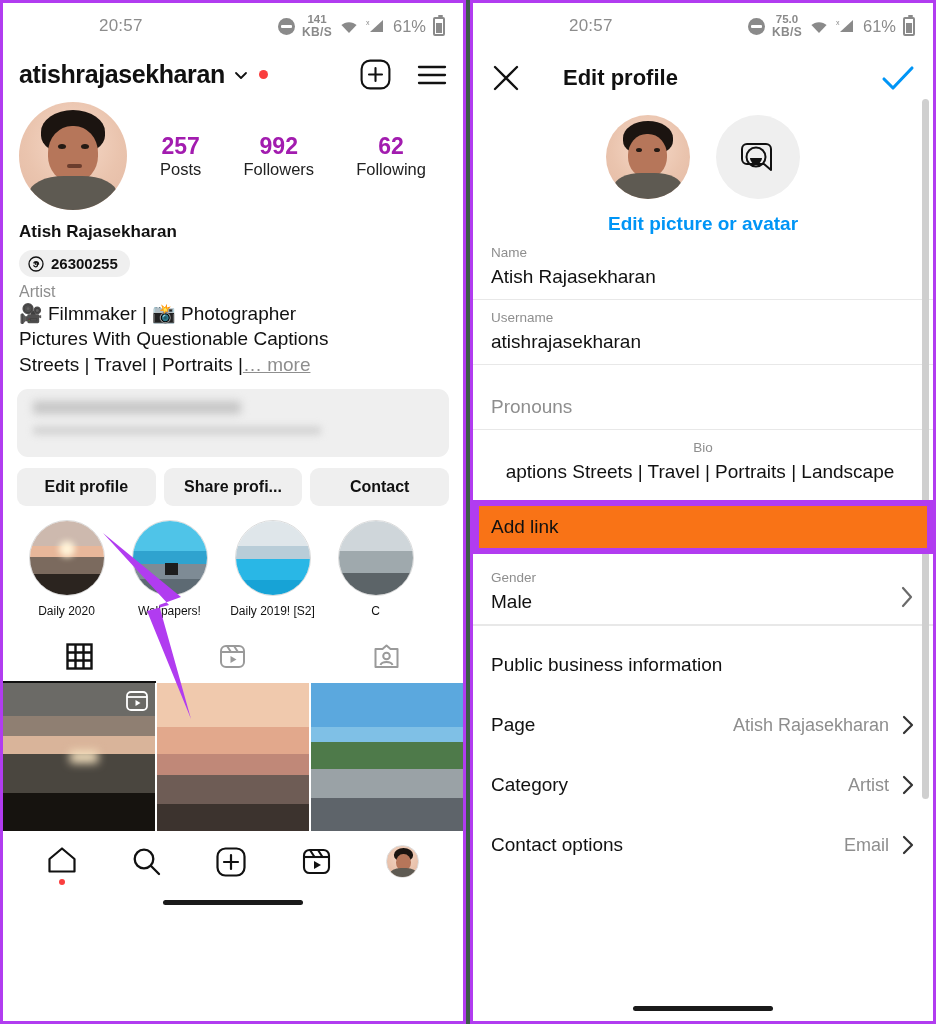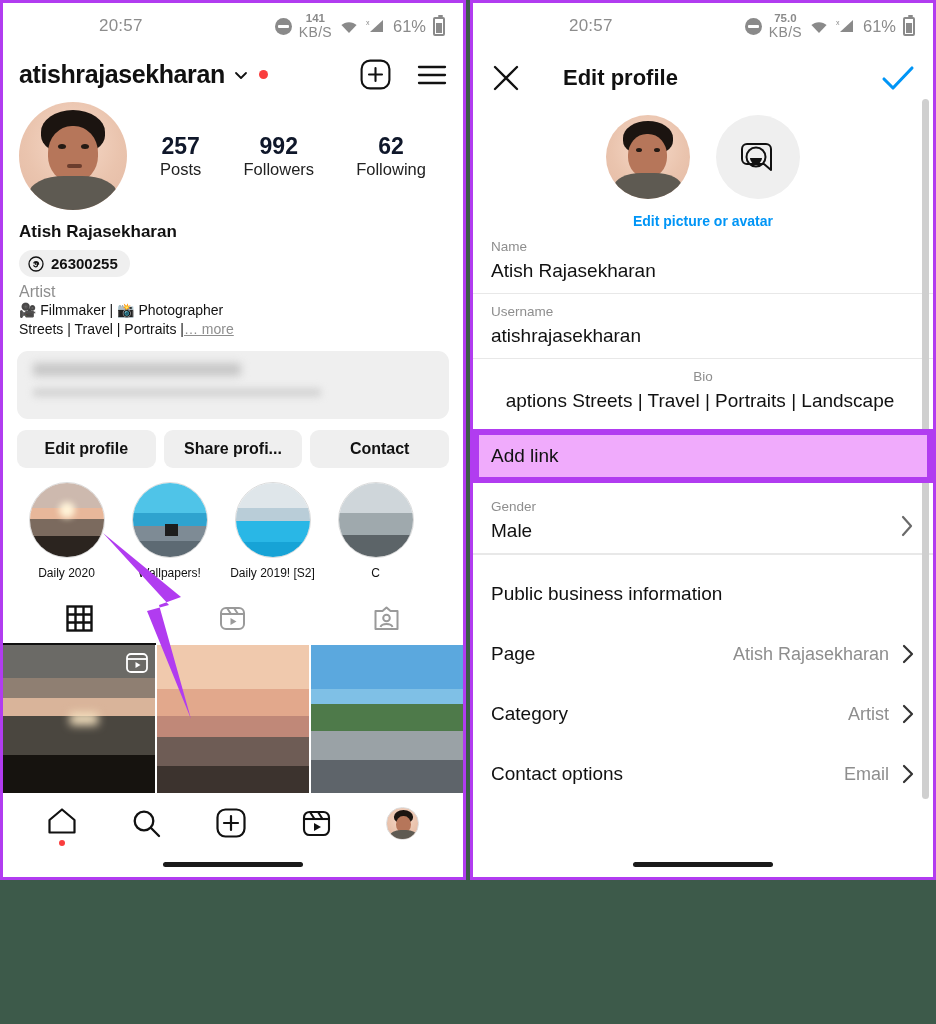--- a/index.html
+++ b/index.html
@@ -7,21 +7,21 @@
     width: 936px; height: 1024px;
     background: #3d5a4a;
     font-family: "Liberation Sans", sans-serif;
     overflow: hidden;
   }
   .stage { position: relative; width: 936px; height: 1024px; display: flex; }
 
   
   .panel {
     position: relative;
-    height: 880px;
+    height: 1024px;
     background: #fff;
     border: 3px solid #b13cf0;
     overflow: hidden;
   }
   .panel-left  { width: 466px; }
   .panel-gap   { width: 4px; height: 1024px; background: #3d5a4a; }
   .panel-right { width: 466px; }
 
   
   .statusbar {
@@ -30,21 +30,21 @@
     padding: 0 18px 0 0;
     color: #8a8a8a;
     font-size: 17px;
   }
   .sb-time { margin-left: 96px; letter-spacing: .2px; color:#8c8c8c; }
   .sb-right { margin-left: auto; display: flex; align-items: center; gap: 7px; }
   .sb-dnd { width: 17px; height: 17px; border-radius: 50%; background: #8a8a8a; position: relative; }
   .sb-dnd::after { content:""; position:absolute; left:3px; top:7px; width:11px; height:3px; background:#fff; border-radius:1px;}
   .sb-speed { line-height: 1; text-align: center; }
   .sb-speed .n { display:block; font-size: 11.5px; font-weight: 700; color:#8a8a8a; }
-  .sb-speed .u { display:block; font-size: 14px; font-weight: 400; color:#8a8a8a; letter-spacing:.3px;}
+  .sb-speed .u { display:block; font-size: 12px; font-weight: 700; color:#8a8a8a; letter-spacing:.3px;}
   .sb-wifi { width: 20px; height: 16px; }
   .sb-sig  { width: 20px; height: 16px; position: relative; }
   .sb-pct  { font-size: 16.5px; color:#8a8a8a; }
   .sb-bat  { width: 12px; height: 19px; border: 2px solid #8a8a8a; border-radius: 2px; position: relative; }
   .sb-bat::before { content:""; position:absolute; top:-4px; left:2.5px; width:5px; height:2.5px; background:#8a8a8a; border-radius:1px;}
   .sb-bat::after { content:""; position:absolute; left:1px; right:1px; bottom:1px; height:62%; background:#8a8a8a; }
 
   
   .prof-head {
     display:flex; align-items:center; padding: 10px 16px 6px 16px;
@@ -67,33 +67,33 @@
   }
   .av-hair { position:absolute; left:22px; top:8px; width:64px; height:44px; background:#1b1410; border-radius:50% 50% 42% 42%; }
   .av-face { position:absolute; left:29px; top:24px; width:50px; height:56px; background:#b6765a; border-radius:48% 48% 46% 46%; }
   .av-eye  { position:absolute; top:42px; width:8px; height:5px; background:#241a14; border-radius:50%; }
   .av-eye.l{ left:39px; } .av-eye.r{ left:62px; }
   .av-mouth{ position:absolute; left:48px; top:62px; width:15px; height:4px; background:#6b3d2d; border-radius:3px;}
   .av-body { position:absolute; left:10px; top:74px; width:88px; height:44px; background:#5e5a52; border-radius:40% 40% 0 0; }
 
   .stats { display:flex; flex:1; justify-content:space-around; padding-left: 12px; }
   .stat { text-align:center; }
-  .stat-n { font-size: 23px; font-weight:700; color:#0f172a; line-height:1.15; }
+  .stat-n { font-size: 23px; font-weight:700; color:#a21caf; line-height:1.15; }
   .stat-l { font-size: 16.5px; color:#222; margin-top:1px; }
 
   
   .bio-block { padding: 12px 16px 0 16px; }
   .fullname { font-size: 17px; font-weight: 700; color:#111; }
   .threads-pill {
     display:inline-flex; align-items:center; gap:7px;
     background:#efefef; border-radius:15px; padding: 5px 12px 5px 9px;
     margin-top: 8px; font-size: 15px; font-weight:600; color:#111;
   }
   .cat-line { font-size: 16px; color:#8e8e8e; margin-top: 6px; }
-  .bio-line { font-size: 14px; color:#111; line-height: 1.34; }
+  .bio-line { font-size: 19px; color:#111; line-height: 1.34; }
   .bio-more { color:#8e8e8e;text-decoration:underline; }
 
   
   .dash {
     margin: 12px 14px 0 14px; height: 68px;
     background:#efefef; border-radius: 11px; padding: 12px 16px;
   }
   .blur1 { height: 13px; width: 52%; background:#c6c6c6; border-radius:3px; filter: blur(4px); }
   .blur2 { height: 9px; width: 72%; background:#d4d4d4; border-radius:3px; filter: blur(3.5px); margin-top: 12px; }
 
@@ -171,32 +171,32 @@
   }
   .ep-av .h { position:absolute; left:17px; top:6px; width:50px; height:34px; background:#1b1410; border-radius:50% 50% 42% 42%; }
   .ep-av .f { position:absolute; left:22px; top:19px; width:39px; height:44px; background:#b6765a; border-radius:48%; }
   .ep-av .e { position:absolute; top:33px; width:6px; height:4px; background:#241a14; border-radius:50%; }
   .ep-av .e.l{left:30px;} .ep-av .e.r{left:48px;}
   .ep-av .b { position:absolute; left:8px; top:58px; width:68px; height:34px; background:#5e5a52; border-radius:40% 40% 0 0; }
   .ep-avatar-btn {
     width: 84px; height: 84px; border-radius:50%; background:#efefef;
     display:flex; align-items:center; justify-content:center;
   }
-  .ep-editlink { text-align:center; color:#0095f6; font-size: 14px; font-weight:700; margin-top: 14px; }
+  .ep-editlink { text-align:center; color:#0095f6; font-size: 19px; font-weight:700; margin-top: 14px; }
 
   .field { padding: 10px 18px 0 18px; border-bottom: 1px solid #e8e8e8; }
   .field-label { font-size: 13.5px; color:#8e8e8e; }
   .field-value { font-size: 19px; color:#111; padding: 6px 0 11px 0; white-space: nowrap; overflow:hidden; }
   .field-value.ph { color:#8e8e8e; }
   .field-value.clip-left { text-indent: -6px; }
 
   .field-chev { display:flex; align-items:flex-end; justify-content:space-between; }
   .addlink-row {
     padding: 16px 18px; font-size: 19px; color:#111;
-    outline: 6px solid #b13cf0; outline-offset: -6px; background:#f0abfc;
+    outline: 6px solid #b13cf0; outline-offset: -6px; background:#f97316;
     position: relative; z-index: 2; margin: 6px 0;
   }
   .section-sep { height: 10px; background:#fff; border-top:1px solid #e8e8e8; }
   .list-row {
     display:flex; align-items:center; padding: 19px 18px;
     font-size: 19px; color:#111;
   }
   .list-row .val { margin-left:auto; color:#8e8e8e; font-size: 18px; margin-right: 12px; }
   .scrollbar {
     position:absolute; right: 4px; top: 96px; width: 7px; height: 700px;
@@ -279,20 +279,21 @@
       <div class="fullname">Atish Rajasekharan</div>
       <div class="threads-pill">
         <svg width="16" height="16" viewBox="0 0 16 16">
           <circle cx="8" cy="8" r="7" stroke="#111" stroke-width="1.3" fill="none"></circle>
           <path d="M10.6 8.2c0-1.6-1.1-2.6-2.6-2.6-1.2 0-2 .6-2.2 1.4M5.8 9.3c0 .9.8 1.5 1.8 1.5 1.3 0 2-.8 2-2.3 0-1-.4-1.8-1.4-1.8-.7 0-1.1.4-1.1.9 0 .5.4.8.9.8" stroke="#111" stroke-width="1.2" fill="none" stroke-linecap="round"></path>
         </svg>
         <span>26300255</span>
       </div>
       <div class="cat-line">Artist</div>
       <div class="bio-line">🎥 Filmmaker | 📸 Photographer</div>
+      <div class="bio-line">Pictures With Questionable Captions</div>
       <div class="bio-line"><span>Streets | Travel | Portraits |</span><span class="bio-more">… more</span></div>
     </div>
 
     <div class="dash">
       <div class="blur1"></div>
       <div class="blur2"></div>
     </div>
 
     <div class="btn-row">
       <div class="btn">Edit profile</div>
@@ -451,20 +452,24 @@
     <div class="ep-editlink">Edit picture or avatar</div>
 
     <div class="field">
       <div class="field-label">Name</div>
       <div class="field-value">Atish Rajasekharan</div>
     </div>
     <div class="field">
       <div class="field-label">Username</div>
       <div class="field-value">atishrajasekharan</div>
     </div>
+    <div class="field">
+      <div class="field-label">&nbsp;</div>
+      <div class="field-value ph">Pronouns</div>
+    </div>
     <div class="field" style="border-bottom:none;text-align:center;">
       <div class="field-label">Bio</div>
       <div class="field-value clip-left">aptions Streets | Travel | Portraits | Landscape</div>
     </div>
 
     <div class="addlink-row">Add link</div>
 
     <div class="field field-chev">
       <div>
         <div class="field-label">Gender</div>

